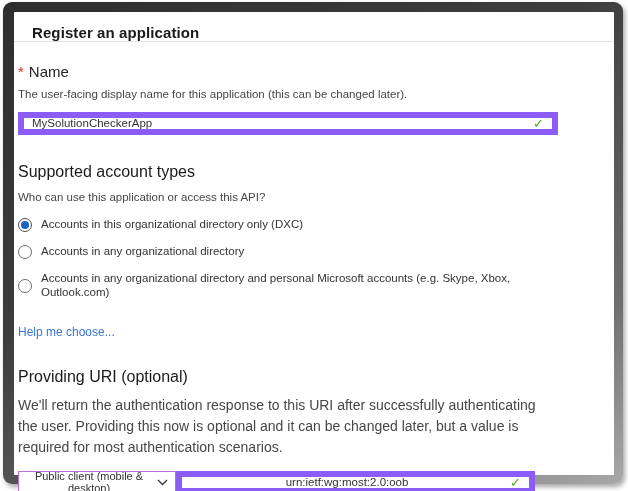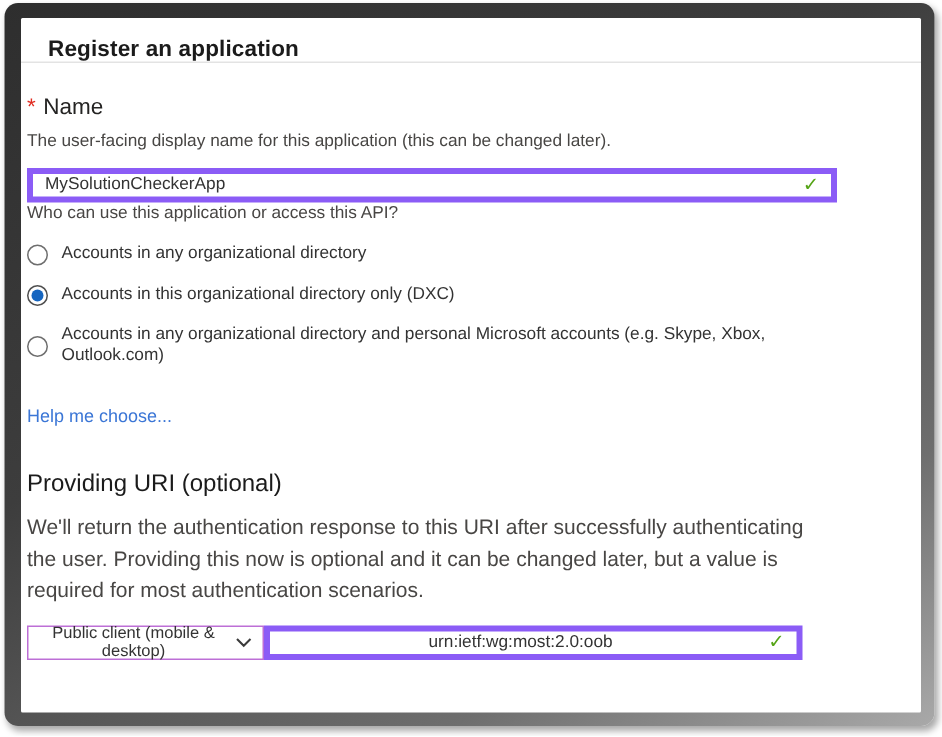--- a/index.html
+++ b/index.html
@@ -26,21 +26,21 @@
     font-size:15px; font-weight:bold; color:#1b1b1b; letter-spacing:.1px;
   }
   .content { padding:20px 56px 0 4px; }
 
   .field-label { font-size:15px; color:#252423; margin:1px 0 7px 0; }
   .req { color:#e02b20; margin-right:5px; }
 
   .helper { font-size:11.5px; color:#484644; line-height:1.35; margin:0 0 9px 0; }
 
   .text-input {
-    height:23px; border:4px solid #8b5cf6; background:#fff;
+    height:23px; border:6px solid #8b5cf6; background:#fff;
     display:flex; align-items:center; padding:0 8px;
     font-size:11.5px; color:#333;
   }
   .text-input .input-value { flex:1; white-space:nowrap; overflow:hidden; }
   .check-icon {
     color:#55a416; font-weight:bold; font-size:13px; line-height:1;
     font-family:"DejaVu Sans", sans-serif; margin-left:6px;
   }
 
   h2.section-heading {
@@ -95,31 +95,32 @@
         <div class="field-label">
           <span class="req">*</span><span>Name</span>
         </div>
         <p class="helper">The user-facing display name for this application (this can be changed later).</p>
         <div class="text-input">
           <span class="input-value">MySolutionCheckerApp</span>
           <span class="check-icon">✓</span>
         </div>
 
         
+        <h2 class="section-heading">Supported account types</h2>
         <p class="helper question">Who can use this application or access this API?</p>
 
-        <div class="radio-row">
-          <span class="radio"></span>
-          <span class="radio-label">Accounts in any organizational directory</span>
-        </div>
         <div class="radio-row">
           <span class="radio selected">
               <span class="dot"></span>
             </span>
           <span class="radio-label">Accounts in this organizational directory only (DXC)</span>
+        </div>
+        <div class="radio-row">
+          <span class="radio"></span>
+          <span class="radio-label">Accounts in any organizational directory</span>
         </div>
         <div class="radio-row">
           <span class="radio"></span>
           <span class="radio-label">Accounts in any organizational directory and personal Microsoft accounts (e.g. Skype, Xbox, Outlook.com)</span>
         </div>
 
         <a class="link">Help me choose...</a>
 
         
         <h2 class="section-heading">Providing URI (optional)</h2>

